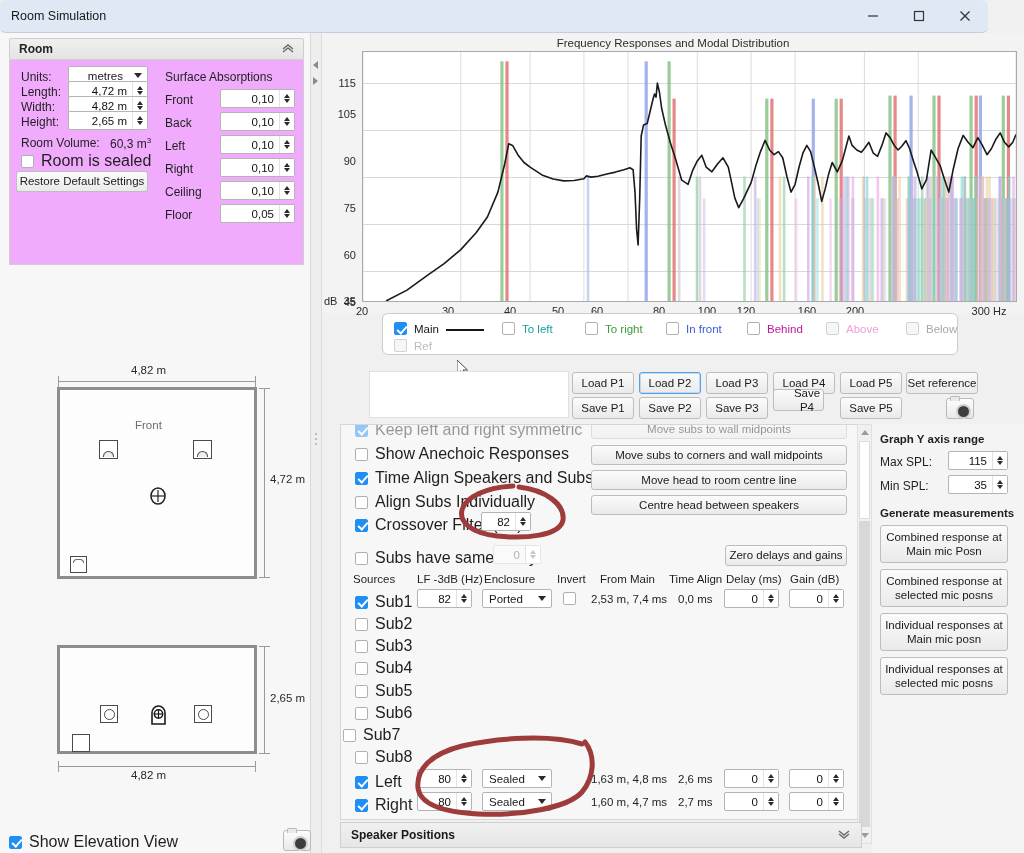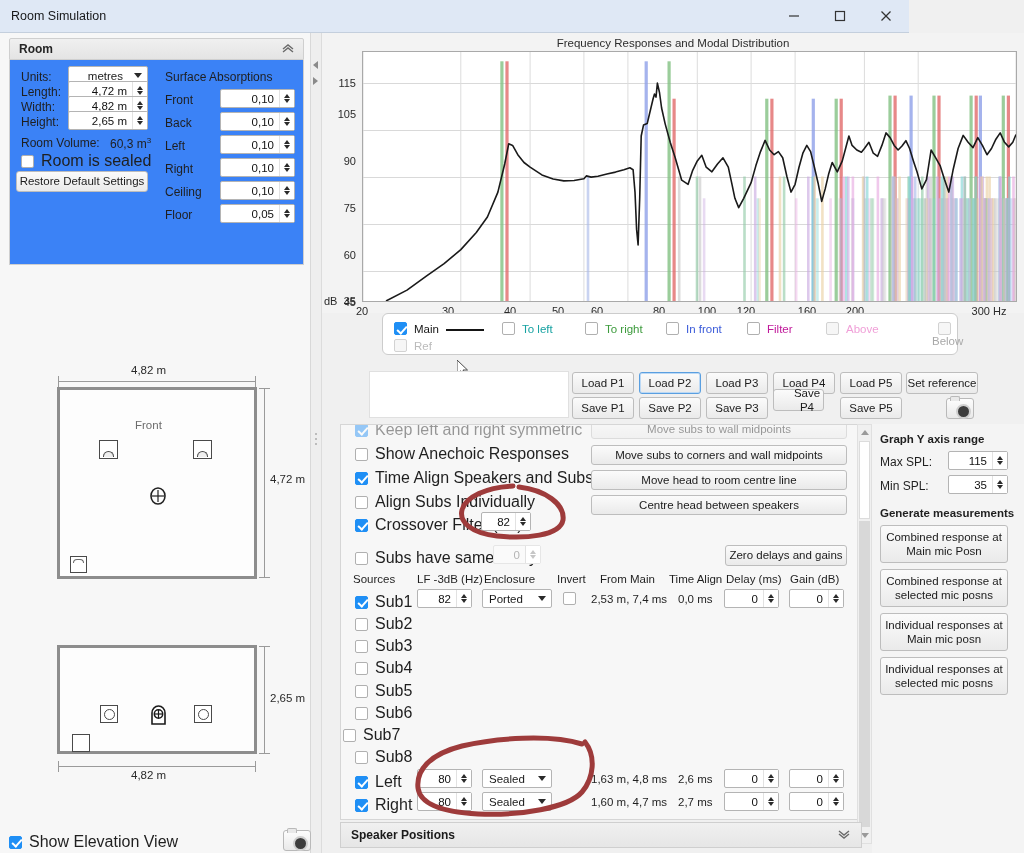--- a/index.html
+++ b/index.html
@@ -9,24 +9,24 @@
     overflow: hidden;
     font-family: "Liberation Sans", sans-serif;
     font-size: 12px;
     color: #1a1a1a;
     background: #f4f4f4;
   }
   #app { position: relative; width: 1024px; height: 853px; background: #f0f0f0; }
 
   
   .titlebar {
-    position: absolute; left:0; top:0; width:909px; height:33px;
+    position: absolute; left:0; top:0; width:988px; height:33px;
     background: #dfe8f5;
     border-bottom: 1px solid #c4cfdd;
-    display: flex; align-items: center;
+    display: flex; align-items: center; border-radius: 6px;
   }
   .titlebar .title { margin-left: 11px; font-size: 12.5px; color: #17181a; }
   .winbtns { margin-left: auto; display: flex; height: 33px; }
   .winbtn { width: 46px; height: 33px; display:flex; align-items:center; justify-content:center;
             color:#333; font-size: 13px; }
   .winbtn svg { display:block; }
 
   
   .leftpanel {
     position: absolute; left: 0; top: 33px; width: 311px; height: 820px;
@@ -35,21 +35,21 @@
   .group-header {
     position: absolute; left: 9px; top: 5px; width: 295px; height: 22px;
     background: linear-gradient(#f0f0f0,#e4e4e4);
     border: 1px solid #cfcfcf; border-radius: 2px 2px 0 0;
     display:flex; align-items:center;
   }
   .group-header .gh-title { font-weight: bold; font-size: 12px; margin-left: 9px; color:#252525; }
   .group-header .gh-chev { margin-left:auto; margin-right: 8px; color:#6a6a6a; font-size: 12px; }
   .group-body {
     position: absolute; left: 9px; top: 27px; width: 295px; height: 205px;
-    background: #3b82f6; border:1px solid #cfcfcf; border-top:none;
+    background: #f0abfc; border:1px solid #cfcfcf; border-top:none;
   }
 
   .lbl { position:absolute; font-size: 12px; color:#1f1f1f; }
 
   .spin {
     position:absolute; height: 19px; background:#fff;
     border:1px solid #b4b4b4; border-radius:2px;
     display:flex; align-items:center;
   }
   .spin .val { flex:1; text-align:right; padding-right:5px; font-size:11.5px; color:#111; }
@@ -646,27 +646,27 @@
     <div class="cbx" style="left:202px; top:8px;">
       <span class="box"></span>
       <span class="cl" style="color:#3d9b3d">To right</span>
     </div>
     <div class="cbx" style="left:283px; top:8px;">
       <span class="box"></span>
       <span class="cl" style="color:#3b5bd9">In front</span>
     </div>
     <div class="cbx" style="left:364px; top:8px;">
       <span class="box"></span>
-      <span class="cl" style="color:#c0189a">Filter</span>
+      <span class="cl" style="color:#c0189a">Behind</span>
     </div>
     <div class="cbx dis" style="left:443px; top:8px;">
       <span class="box"></span>
       <span class="cl" style="color:#f0a0d8">Above</span>
     </div>
-    <div class="cbx dis" style="left:542px; top:8px;flex-direction:column;">
+    <div class="cbx dis" style="left:523px; top:8px;">
       <span class="box"></span>
       <span class="cl" style="color:#a8a8a8">Below</span>
     </div>
     <div class="cbx dis" style="left:11px; top:25px;">
       <span class="box"></span>
       <span class="cl" style="color:#bbbbbb">Ref</span>
     </div>
   </div>
 
   <svg class="cursor" width="14" height="20">

